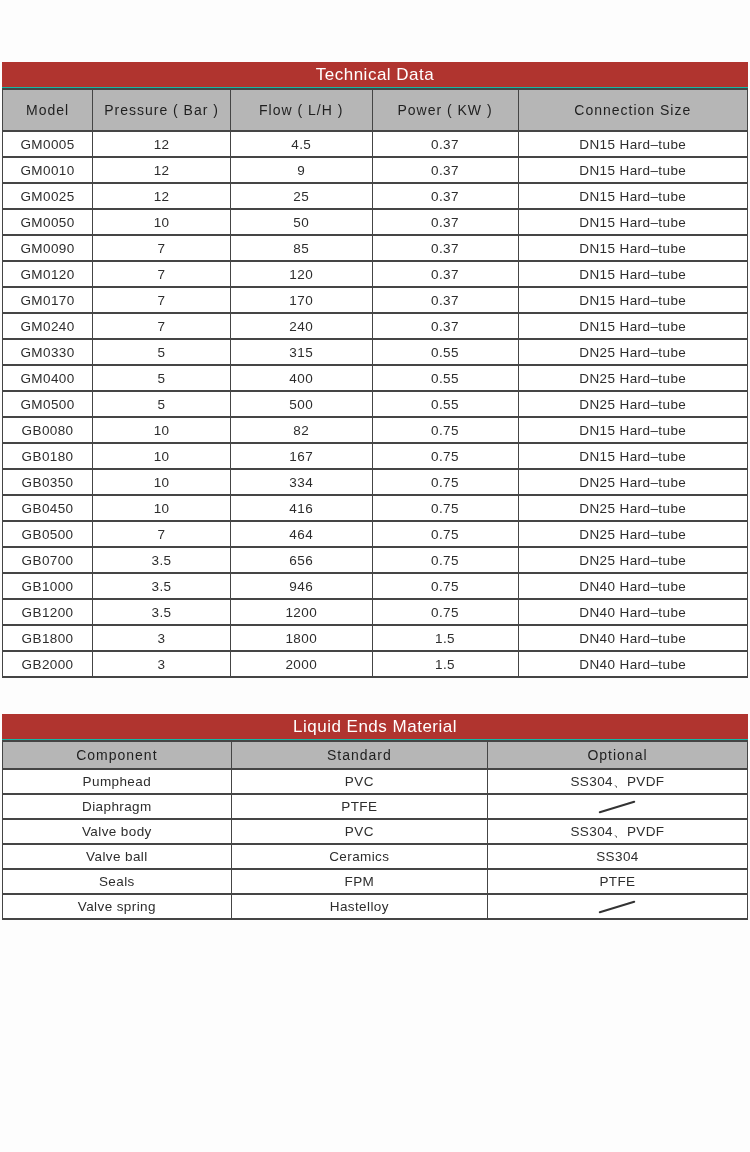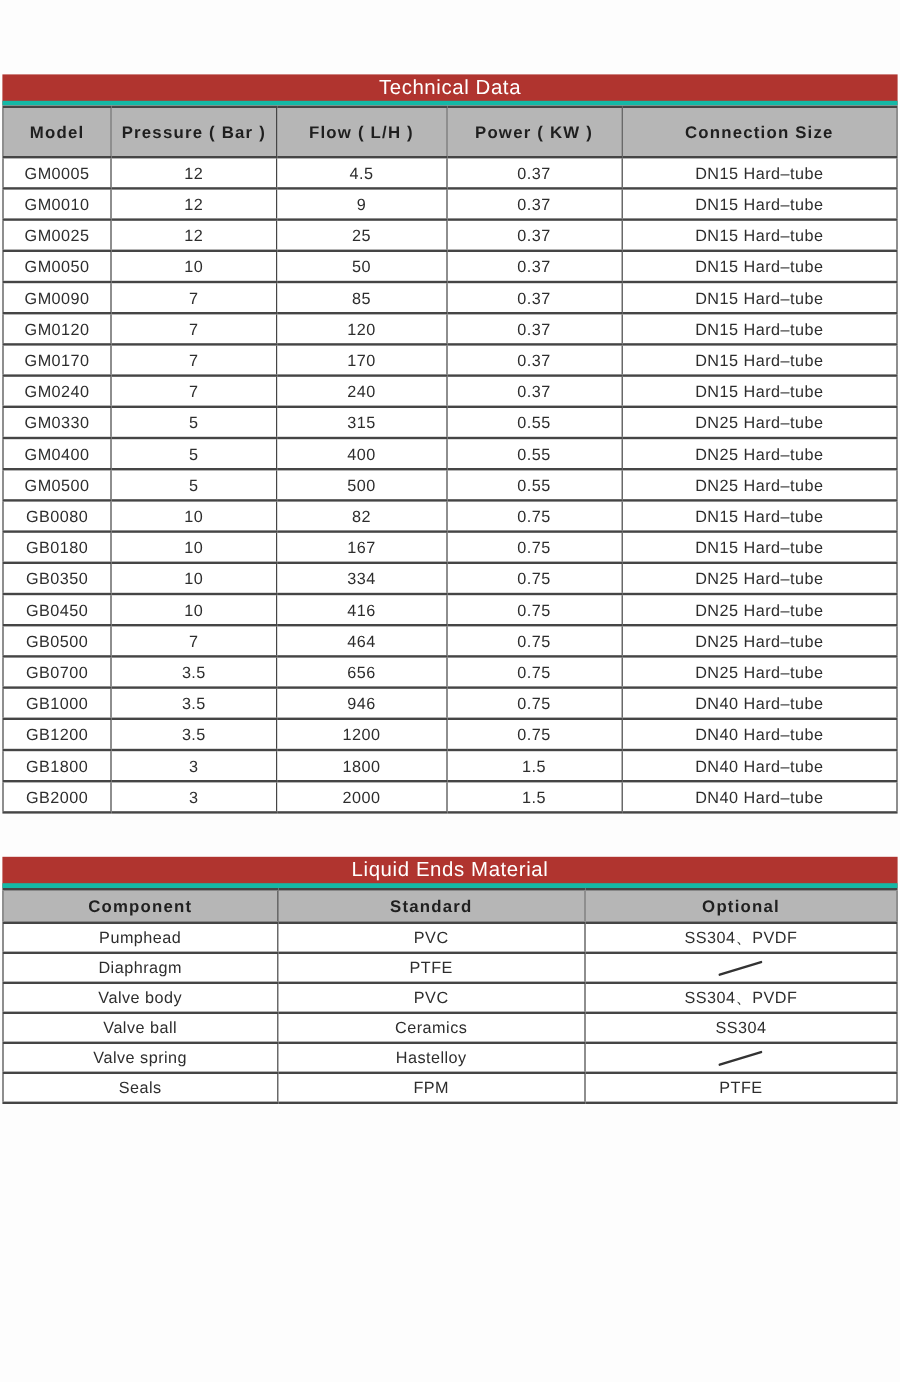--- a/index.html
+++ b/index.html
@@ -14,21 +14,21 @@
     height: 1152px;
     box-sizing: border-box;
     padding: 62px 2px 0 2px;
     background: #fdfdfd;
     overflow: hidden;
   }
   .title-bar {
     box-sizing: border-box;
     height: 26px;
     background: #b0342f;
-    border-bottom: 4px solid #14b8a6;
+    border-bottom: 1px solid #14b8a6;
     display: flex;
     align-items: center;
     justify-content: center;
     color: #ffffff;
     font-size: 17px;
     letter-spacing: 0.5px;
   }
   table {
     width: 100%;
     border-collapse: collapse;
@@ -41,21 +41,21 @@
     border-top: 2px solid #454545;
     border-bottom: 2px solid #454545;
     text-align: center;
     vertical-align: middle;
     padding: 0 4px;
     overflow: hidden;
     white-space: nowrap;
   }
   th {
     background: #b6b6b6;
-    font-weight: bold;
+    font-weight: normal;
     font-size: 14px;
     letter-spacing: 1px;
     color: #1f1f1f;
   }
   td {
     font-size: 13.5px;
     letter-spacing: 0.4px;
     background: #ffffff;
   }
   .tech-table th { height: 40px; }
@@ -285,26 +285,26 @@
             <td>Valve body</td>
             <td>PVC</td>
             <td>SS304、PVDF</td>
           </tr>
           <tr>
             <td>Valve ball</td>
             <td>Ceramics</td>
             <td>SS304</td>
           </tr>
           <tr>
+            <td>Seals</td>
+            <td>FPM</td>
+            <td>PTFE</td>
+          </tr>
+          <tr>
             <td>Valve spring</td>
             <td>Hastelloy</td>
             <td><span class="slash-mark"></span></td>
           </tr>
-          <tr>
-            <td>Seals</td>
-            <td>FPM</td>
-            <td>PTFE</td>
-          </tr>
         </tbody>
     </table>
   </section>
 
 </div>
 
 </body></html>

